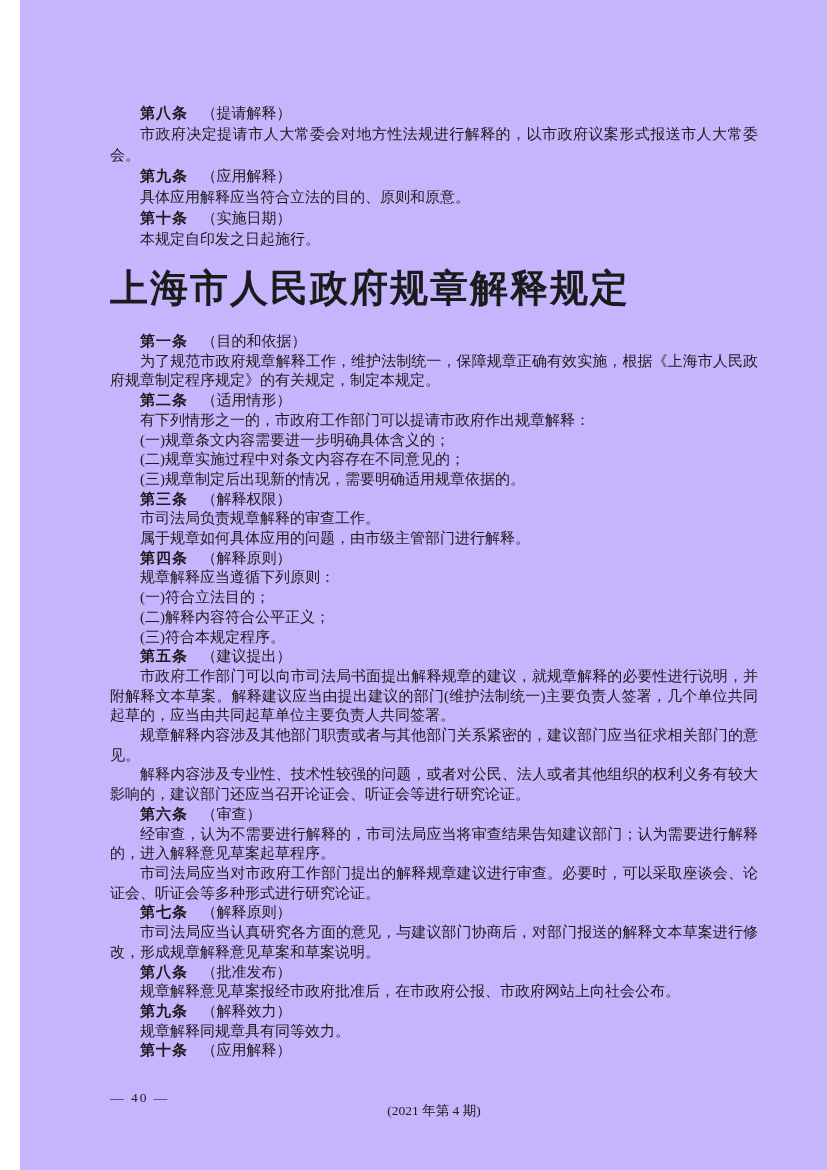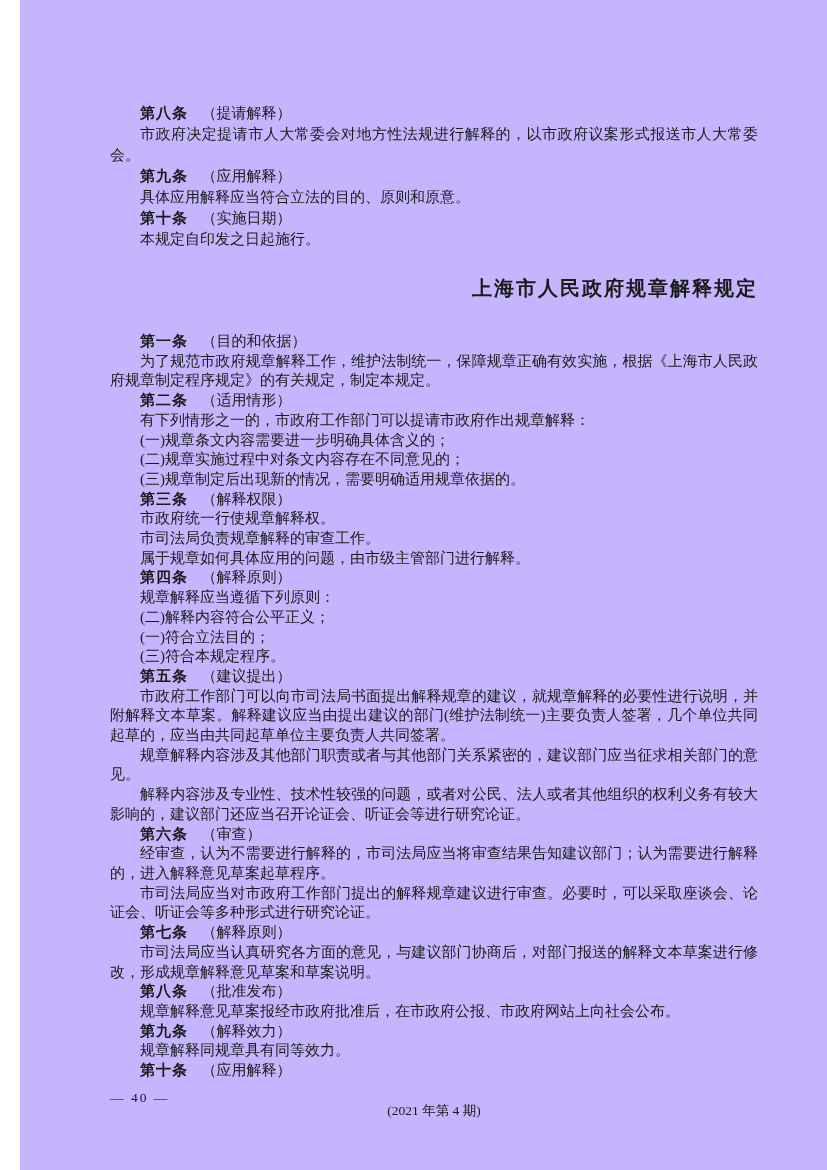--- a/index.html
+++ b/index.html
@@ -32,24 +32,24 @@
   .doc-body p   { line-height: 19.7px; }
   .para    { text-indent: 2em; }
   .article { text-indent: 2em; }
   .art-label {
     font-weight: 700;
     margin-right: 0.9em;
     letter-spacing: 1px;
   }
   .doc-title {
     margin: 18px 0 24px 0;
-    font-size: 20px;
+    font-size: 38px;
     line-height: 40px;
     font-weight: 700;
-    text-align: right;
+    text-align: left;
     letter-spacing: 2px;
   }
   .footer {
     position: absolute;
     left: 90px;
     width: 648px;
     bottom: 80px;
     font-size: 13.5px;
     line-height: 16px;
   }
@@ -85,27 +85,26 @@
 
     <section class="doc-body">
         <p class="article"><span class="art-label">第一条</span><span class="art-title">（目的和依据）</span></p>
         <p class="para">为了规范市政府规章解释工作，维护法制统一，保障规章正确有效实施，根据《上海市人民政府规章制定程序规定》的有关规定，制定本规定。</p>
         <p class="article"><span class="art-label">第二条</span><span class="art-title">（适用情形）</span></p>
         <p class="para">有下列情形之一的，市政府工作部门可以提请市政府作出规章解释：</p>
         <p class="para">(一)规章条文内容需要进一步明确具体含义的；</p>
         <p class="para">(二)规章实施过程中对条文内容存在不同意见的；</p>
         <p class="para">(三)规章制定后出现新的情况，需要明确适用规章依据的。</p>
         <p class="article"><span class="art-label">第三条</span><span class="art-title">（解释权限）</span></p>
-        <p class="para">市政府统一行使规章解释权。</p>
         <p class="para">市司法局负责规章解释的审查工作。</p>
         <p class="para">属于规章如何具体应用的问题，由市级主管部门进行解释。</p>
         <p class="article"><span class="art-label">第四条</span><span class="art-title">（解释原则）</span></p>
         <p class="para">规章解释应当遵循下列原则：</p>
+        <p class="para">(一)符合立法目的；</p>
         <p class="para">(二)解释内容符合公平正义；</p>
-        <p class="para">(一)符合立法目的；</p>
         <p class="para">(三)符合本规定程序。</p>
         <p class="article"><span class="art-label">第五条</span><span class="art-title">（建议提出）</span></p>
         <p class="para">市政府工作部门可以向市司法局书面提出解释规章的建议，就规章解释的必要性进行说明，并附解释文本草案。解释建议应当由提出建议的部门(维护法制统一)主要负责人签署，几个单位共同起草的，应当由共同起草单位主要负责人共同签署。</p>
         <p class="para">规章解释内容涉及其他部门职责或者与其他部门关系紧密的，建议部门应当征求相关部门的意见。</p>
         <p class="para">解释内容涉及专业性、技术性较强的问题，或者对公民、法人或者其他组织的权利义务有较大影响的，建议部门还应当召开论证会、听证会等进行研究论证。</p>
         <p class="article"><span class="art-label">第六条</span><span class="art-title">（审查）</span></p>
         <p class="para">经审查，认为不需要进行解释的，市司法局应当将审查结果告知建议部门；认为需要进行解释的，进入解释意见草案起草程序。</p>
         <p class="para">市司法局应当对市政府工作部门提出的解释规章建议进行审查。必要时，可以采取座谈会、论证会、听证会等多种形式进行研究论证。</p>
         <p class="article"><span class="art-label">第七条</span><span class="art-title">（解释原则）</span></p>
         <p class="para">市司法局应当认真研究各方面的意见，与建议部门协商后，对部门报送的解释文本草案进行修改，形成规章解释意见草案和草案说明。</p>

